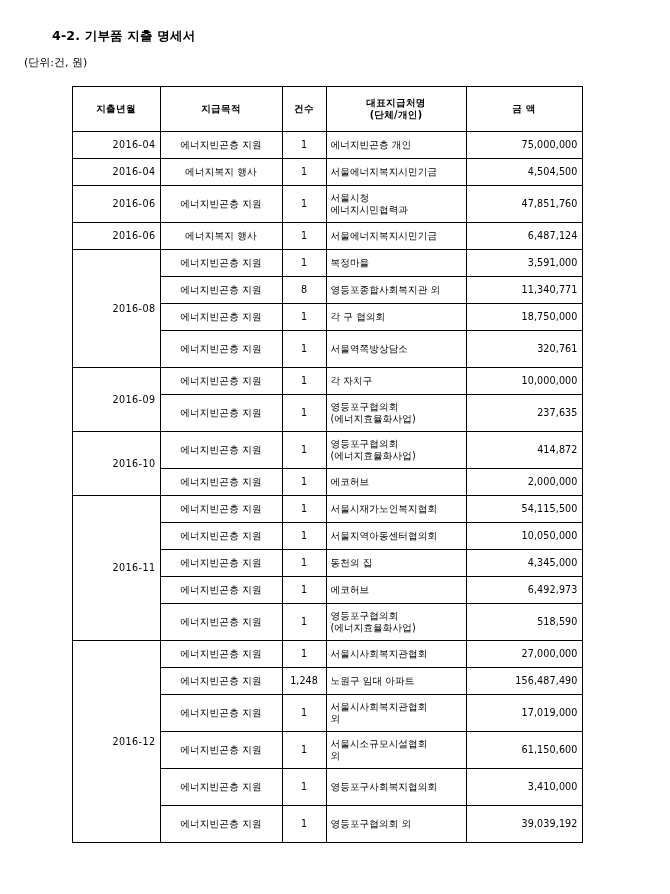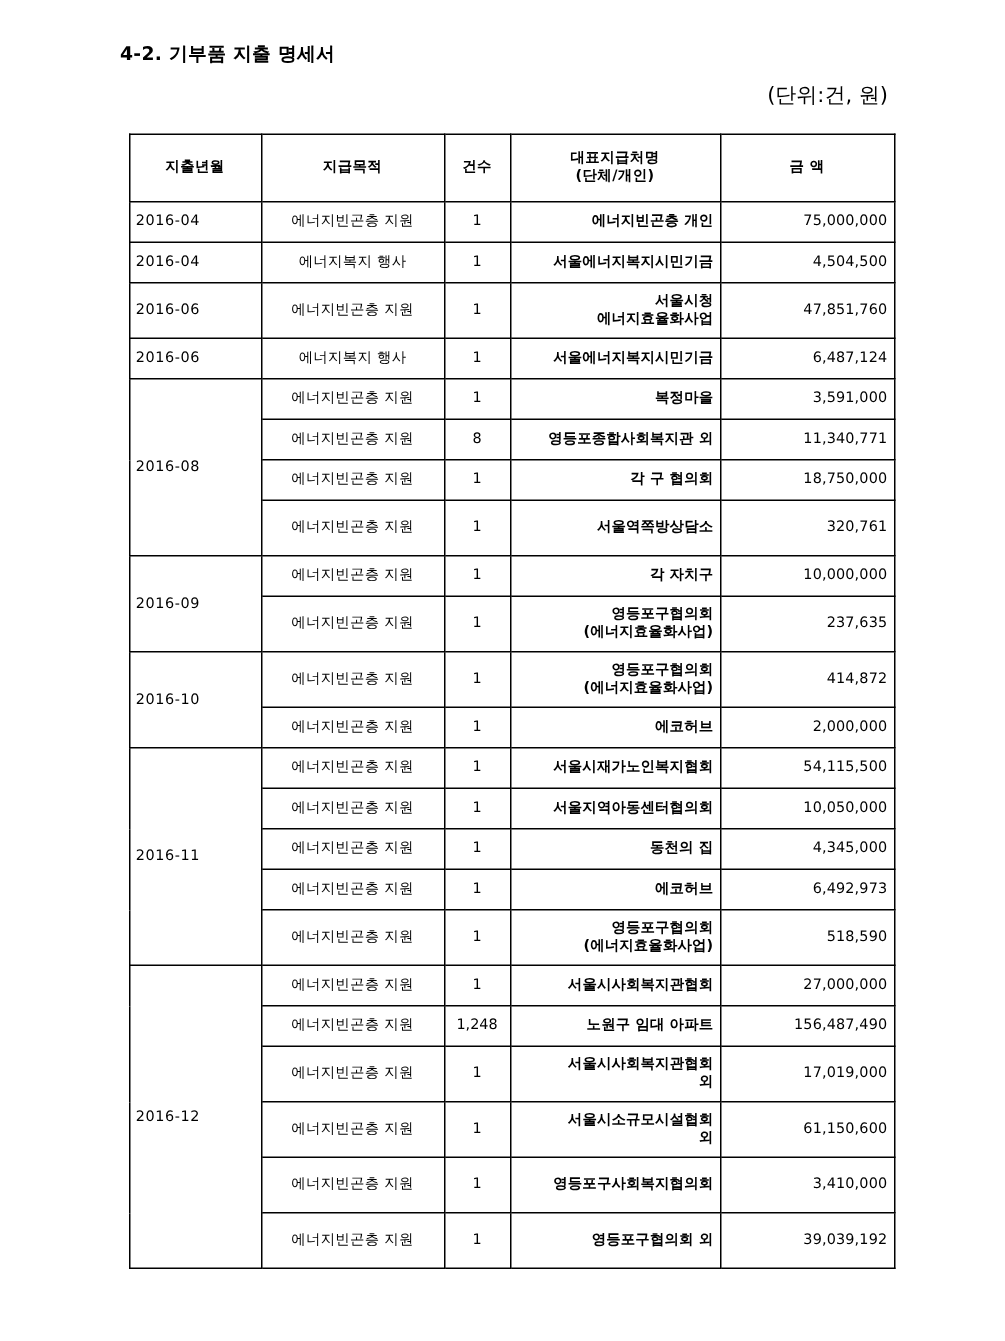--- a/index.html
+++ b/index.html
@@ -12,32 +12,31 @@
     background: #ffffff;
     font-family: "DejaVu Sans", "Liberation Sans", sans-serif;
     color: #000000;
     overflow: hidden;
   }
   .page {
     position: relative;
     width: 670px;
     height: 894px;
     box-sizing: border-box;
-    padding: 28px 40px 0 52px;
+    padding: 28px 40px 0 24px;
     border-radius: 22px;
   }
   .doc-title {
     font-size: 12.5px;
     font-weight: bold;
     letter-spacing: 0.2px;
     margin: 0 0 10px 28px;
   }
   .unit-note {
-    text-align: right;
-    font-size: 14px;
+    font-size: 11px;
     margin: 0 38px 5px 0;
   }
   table.spend {
     border-collapse: collapse;
     width: 510px;
     margin: 16px auto;
     table-layout: fixed;
   }
   table.spend th,
   table.spend td {
@@ -53,34 +52,33 @@
     text-align: center;
     letter-spacing: 0.3px;
   }
   col.c-month { width: 88px; }
   col.c-purpose { width: 122px; }
   col.c-count { width: 44px; }
   col.c-payee { width: 140px; }
   col.c-amount { width: 116px; }
 
   td.month {
-    text-align: left;
+    text-align: right;
     letter-spacing: 0.4px;
   }
   td.purpose {
     text-align: center;
     letter-spacing: 0.2px;
   }
   td.count {
     text-align: center;
   }
   td.payee {
-    text-align: right;
+    text-align: left;
     letter-spacing: 0.1px;
-    font-weight: bold;
   }
   td.amount {
     text-align: right;
     padding-right: 7px;
     letter-spacing: 0.1px;
   }
   tr.r-tall td { height: 30px; }
   tr.r-norm td { height: 20px; }
   .two-line {
     white-space: pre-line;
@@ -126,21 +124,21 @@
           <td class="purpose">에너지복지 행사</td>
           <td class="count">1</td>
           <td class="payee two-line">서울에너지복지시민기금</td>
           <td class="amount">4,504,500</td>
         </tr>
         <tr class="r-tall">
           <td class="month" rowspan="1">2016-06</td>
           <td class="purpose">에너지빈곤층 지원</td>
           <td class="count">1</td>
           <td class="payee two-line">서울시청
-에너지효율화사업</td>
+에너지시민협력과</td>
           <td class="amount">47,851,760</td>
         </tr>
         <tr class="r-norm">
           <td class="month" rowspan="1">2016-06</td>
           <td class="purpose">에너지복지 행사</td>
           <td class="count">1</td>
           <td class="payee two-line">서울에너지복지시민기금</td>
           <td class="amount">6,487,124</td>
         </tr>
         <tr class="r-norm">

